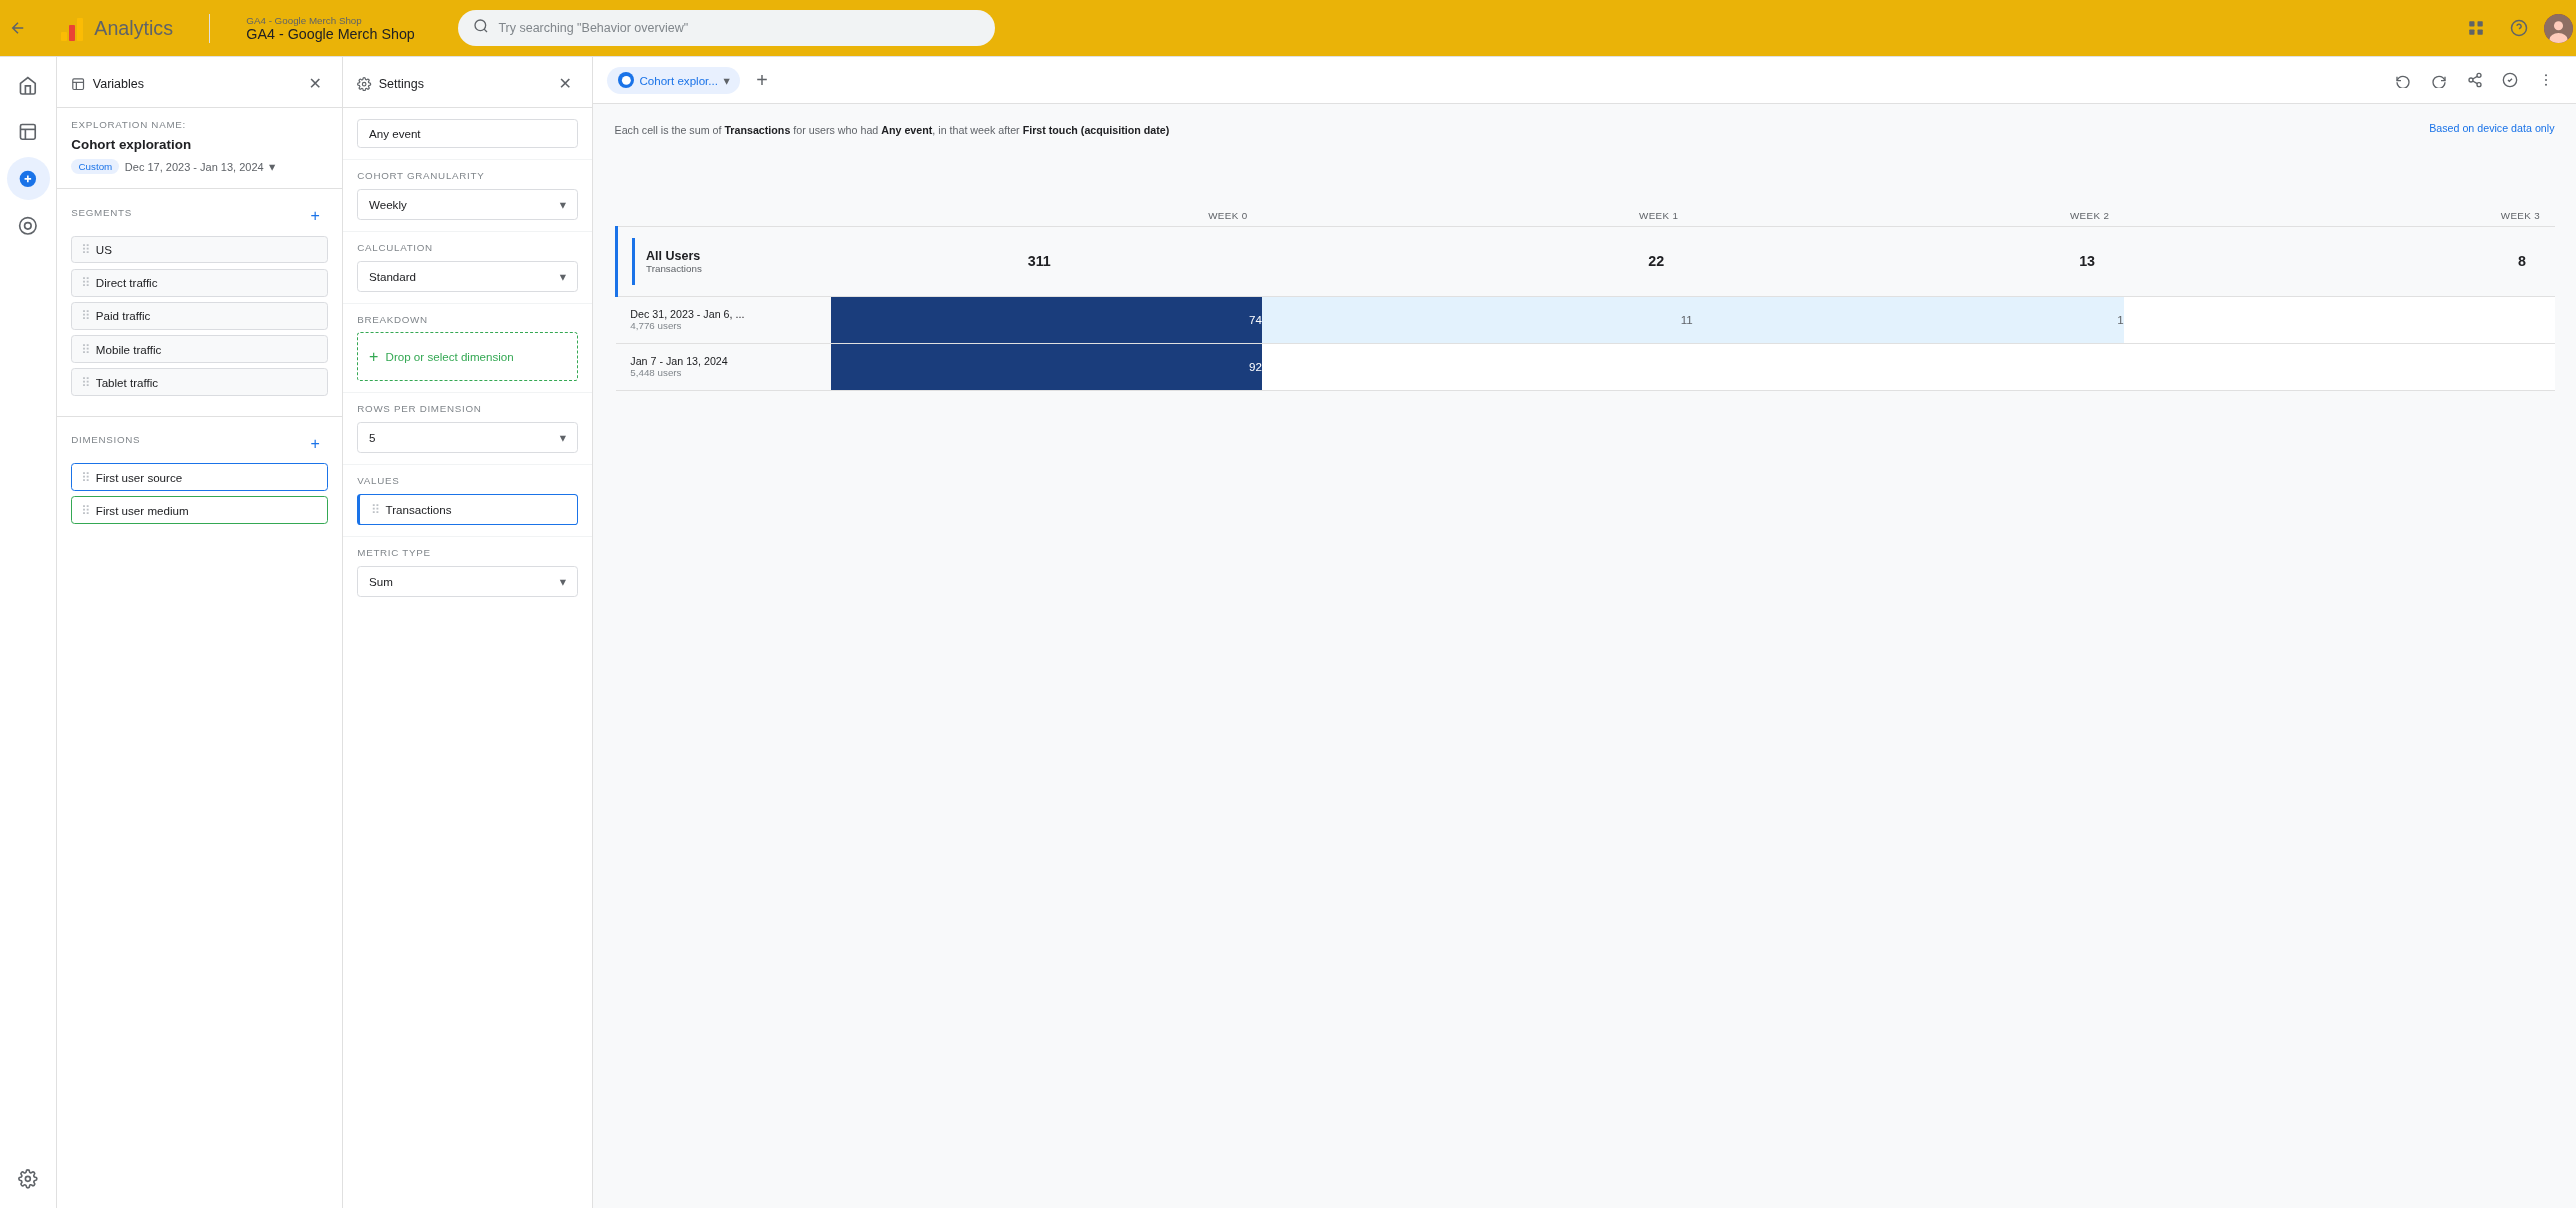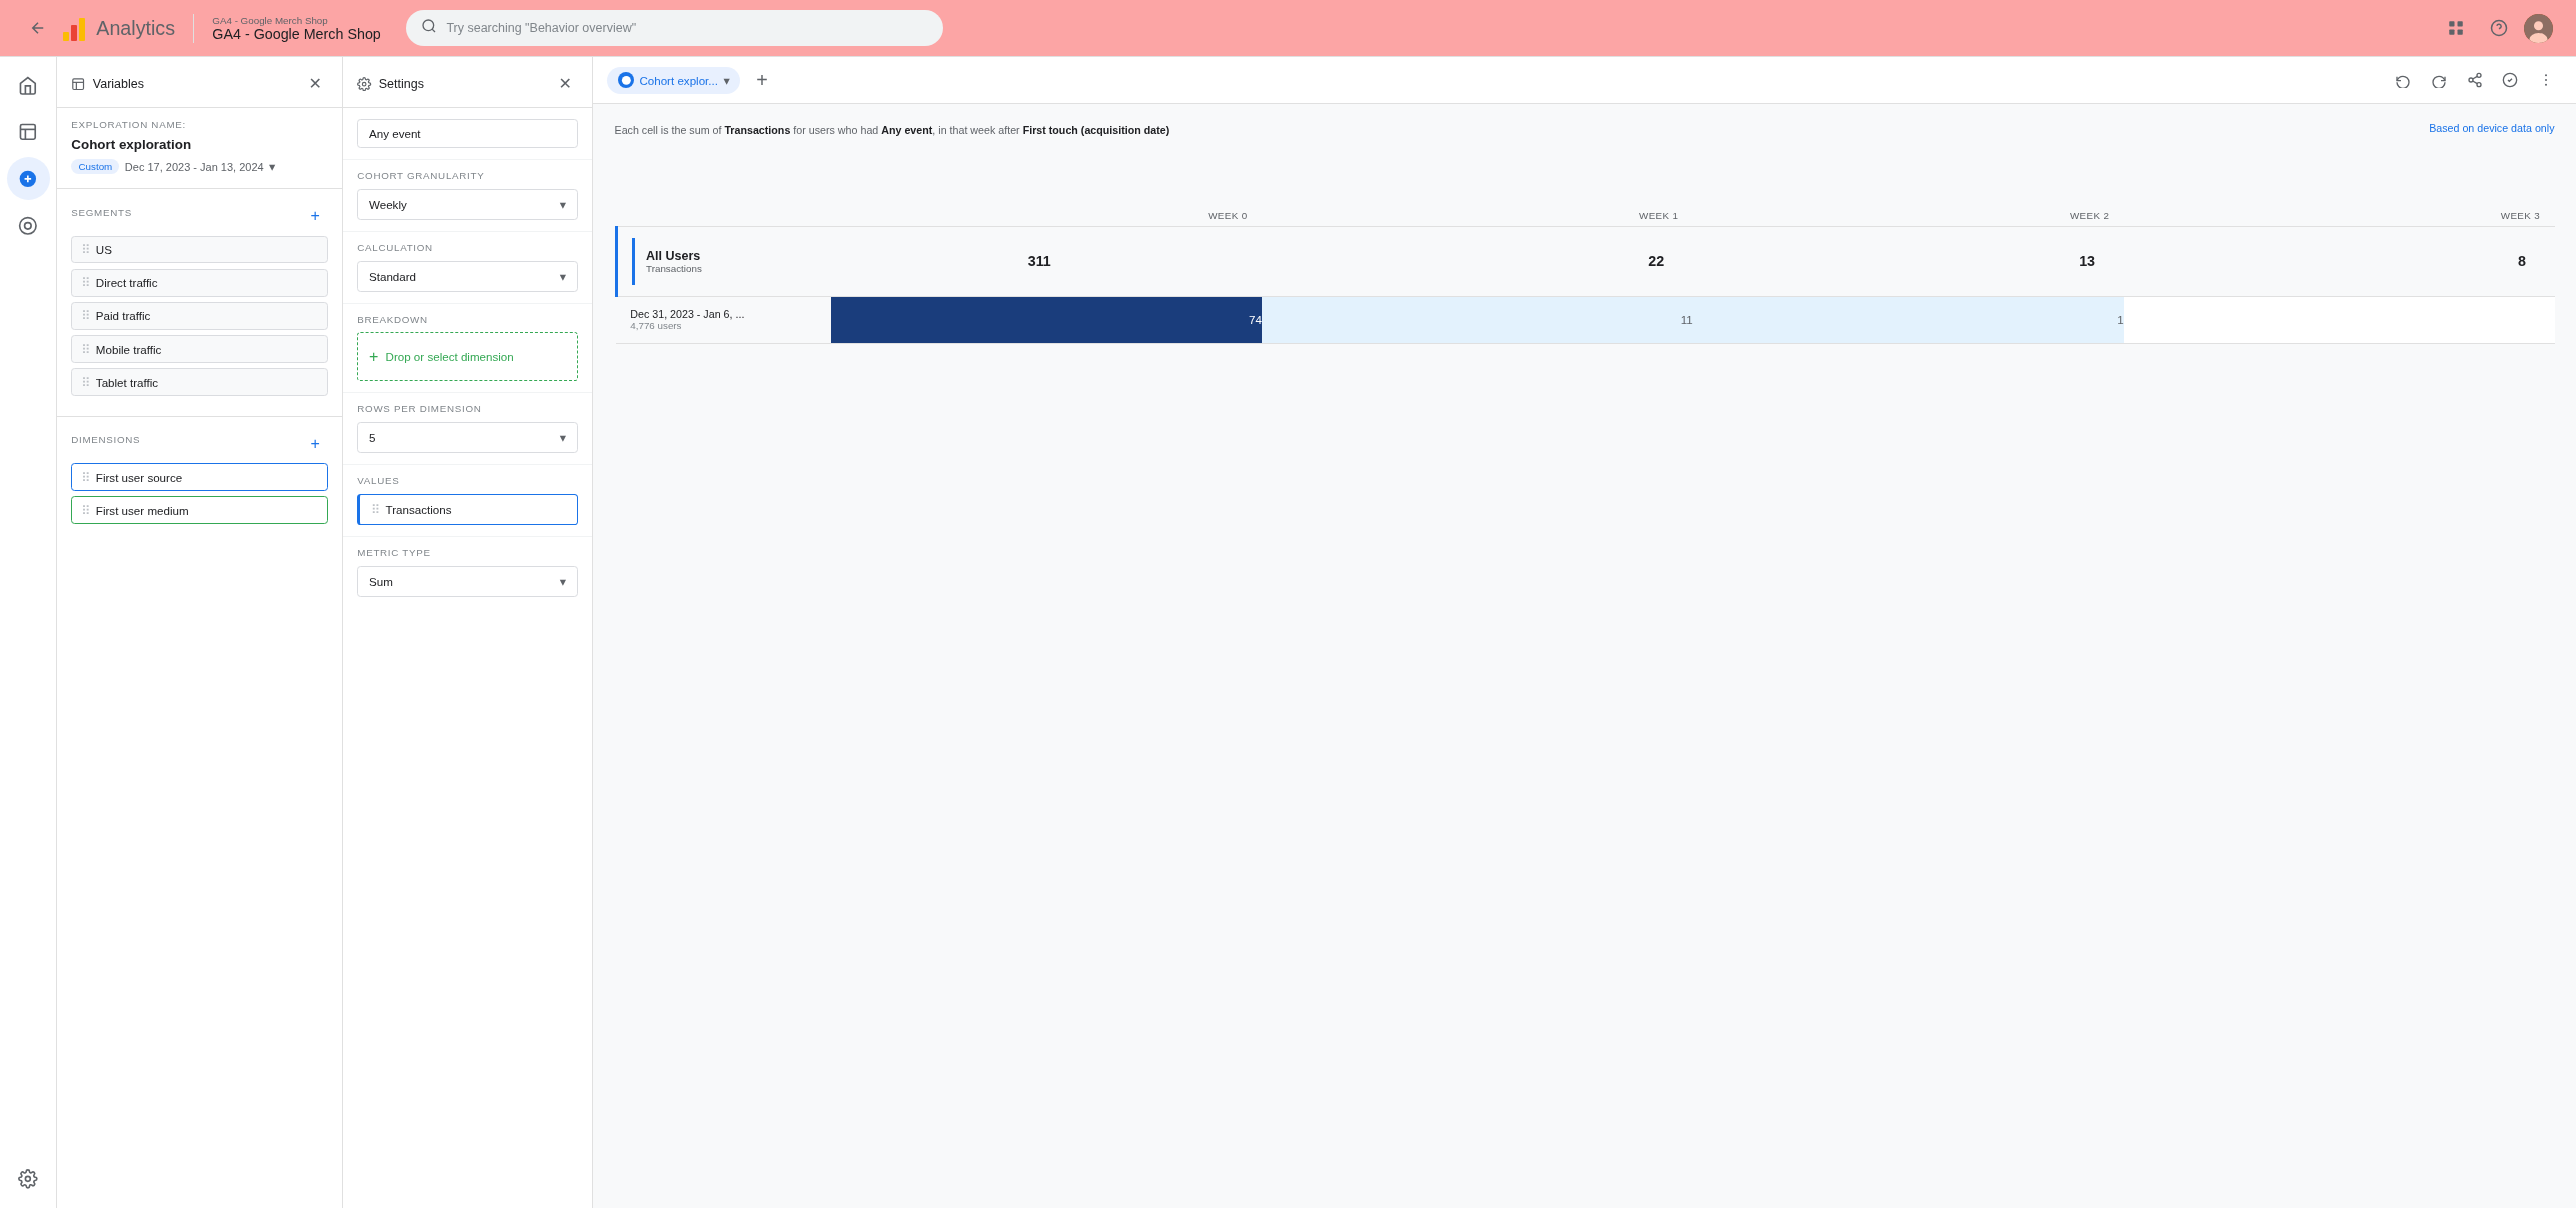--- a/index.html
+++ b/index.html
@@ -1,21 +1,21 @@
 <!DOCTYPE html>
 <html style="font-size:14.3px"><head>
   <meta charset="utf-8">
   <style>
     * { box-sizing: border-box; margin: 0; padding: 0; }
     body { font-family: 'Google Sans', Arial, sans-serif; font-size: 11.6px; background: #f1f3f4; color: #202124; height: 100vh; overflow: hidden; }
 
     
     .topbar {
-      display: flex; align-items: center; background: #fca5a5; height: 57px;
-      padding: 0 23px; border-bottom: 0.9px solid #e0e0e0; gap: 11px; position: relative; z-index: 10;
+      display: flex; align-items: center; background: #eab308; height: 57px;
+      padding: 0 3px; border-bottom: 0.9px solid #e0e0e0; gap: 29px; position: relative; z-index: 10;
     }
     .topbar-back { width: 29px; height: 29px; display: flex; align-items: center; justify-content: center; cursor: pointer; border-radius: 50%; color: #5f6368; font-size: 18px; }
     .topbar-logo { display: flex; align-items: center; gap: 7.2px; }
     .logo-bars { display: flex; align-items: flex-end; gap: 1.8px; height: 25px; }
     .logo-bar { width: 6.3px; border-radius: 0.9px; }
     .logo-bar1 { height: 9px; background: #fbbc04; }
     .logo-bar2 { height: 16px; background: #ea4335; }
     .logo-bar3 { height: 23px; background: #fbbc04; }
     .topbar-app-name { font-size: 19.7px; font-weight: 400; color: #5f6368; margin-left: 3.6px; }
     .topbar-divider { width: 0.9px; height: 29px; background: #e0e0e0; margin: 0 7.2px; }
@@ -494,18 +494,30 @@
                 <div class="cohort-cell-inner">74</div>
               </td>
               <td class="cohort-cell cell-light-blue-2">
                 <div class="cohort-cell-inner">11</div>
               </td>
               <td class="cohort-cell cell-light-blue-2">
                 <div class="cohort-cell-inner">1</div>
               </td>
               <td class="cohort-cell cell-empty"></td>
             </tr>
+            <tr class="week-row">
+              <td style="padding: 7.2px 14.3px;">
+    <div class="week-row-label">Jan 7 - Jan 13, 2024</div>
+    <div class="week-row-sub">5,448 users</div>
+  </td>
+              <td class="cohort-cell cell-dark-blue">
+                <div class="cohort-cell-inner">92</div>
+              </td>
+              <td class="cohort-cell cell-empty"></td>
+              <td class="cohort-cell cell-empty"></td>
+              <td class="cohort-cell cell-empty"></td>
+            </tr>
           </tbody>
       </table>
     </div>
   </div>
 </div>
 
 
 </body></html>

